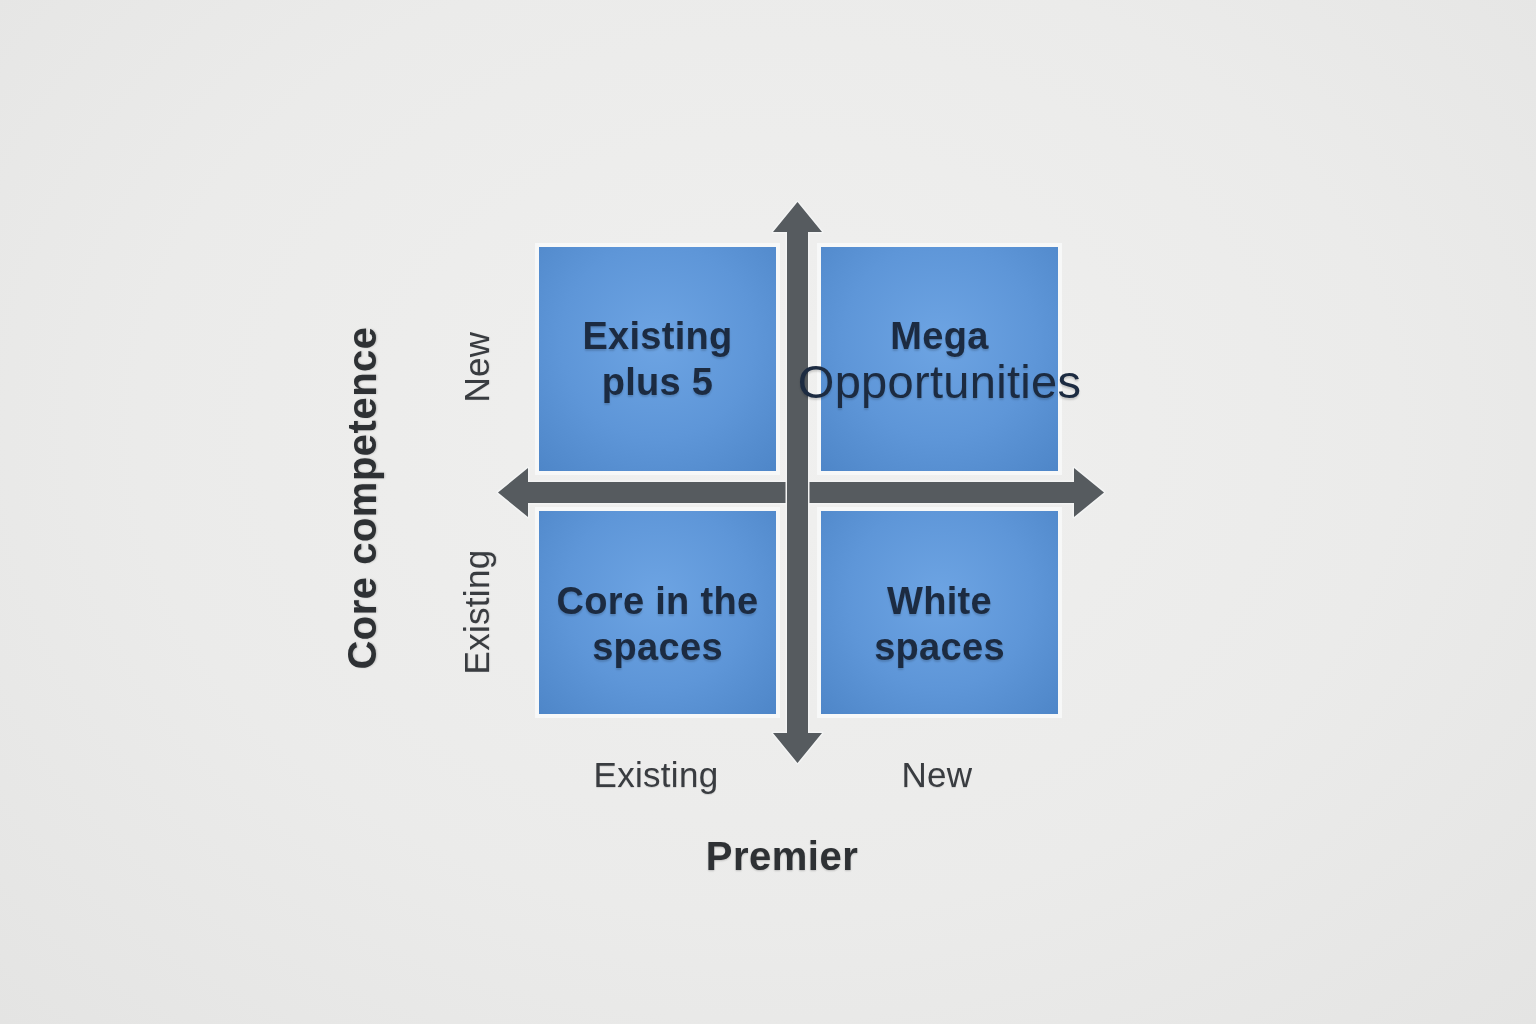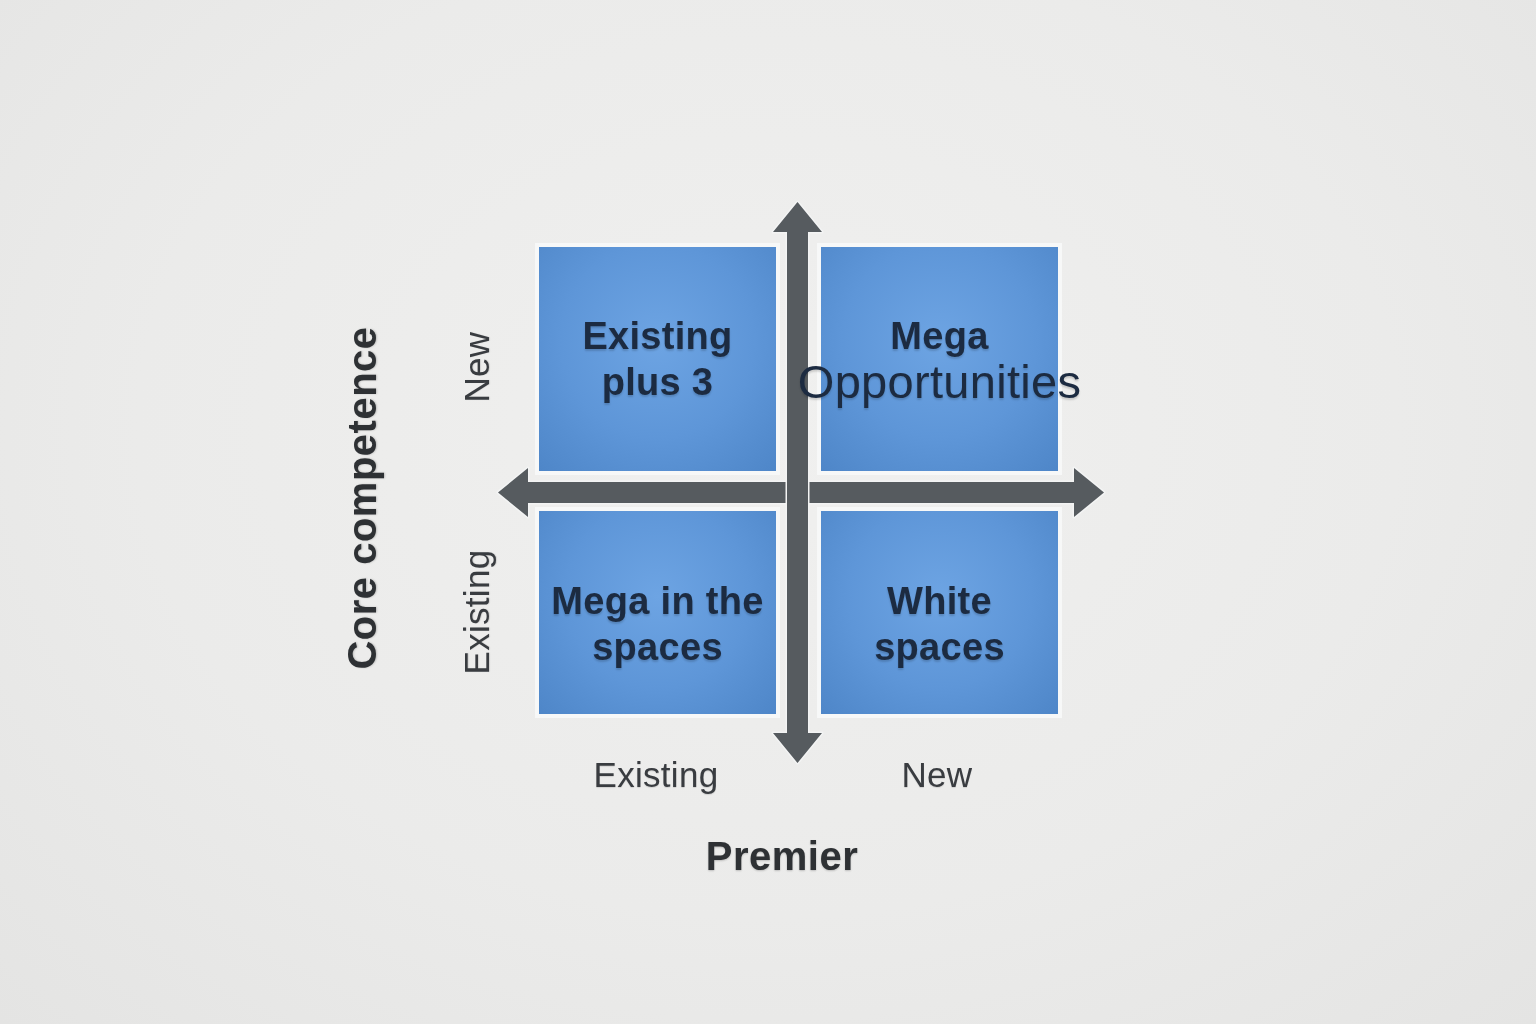--- a/index.html
+++ b/index.html
@@ -80,34 +80,34 @@
 <div class="stage">
 
   <svg class="axis-svg" width="1536" height="1024" viewBox="0 0 1536 1024">
     <path d="M498,492.5 L528,468 L528,482 L1074,482 L1074,468 L1104,492.5 L1074,517 L1074,503 L528,503 L528,517 Z" fill="#565b5f" stroke="#f3f4f4" stroke-width="3" stroke-linejoin="round" paint-order="stroke"></path>
     <path d="M797.5,202 L822,232 L808,232 L808,733 L822,733 L797.5,763 L773,733 L787,733 L787,232 L773,232 Z" fill="#565b5f" stroke="#f3f4f4" stroke-width="3" stroke-linejoin="round" paint-order="stroke"></path>
   </svg>
 
   <div class="quad tl">
     <div class="qlabel">
       <span>Existing</span>
-      <span>plus 3</span>
+      <span>plus 5</span>
     </div>
   </div>
 
   <div class="quad tr">
     <div class="qlabel">
       <span>Mega</span>
       <span class="light">Opportunities</span>
     </div>
   </div>
 
   <div class="quad bl">
     <div class="qlabel">
-      <span>Mega in the</span>
+      <span>Core in the</span>
       <span>spaces</span>
     </div>
   </div>
 
   <div class="quad br">
     <div class="qlabel">
       <span>White</span>
       <span>spaces</span>
     </div>
   </div>

